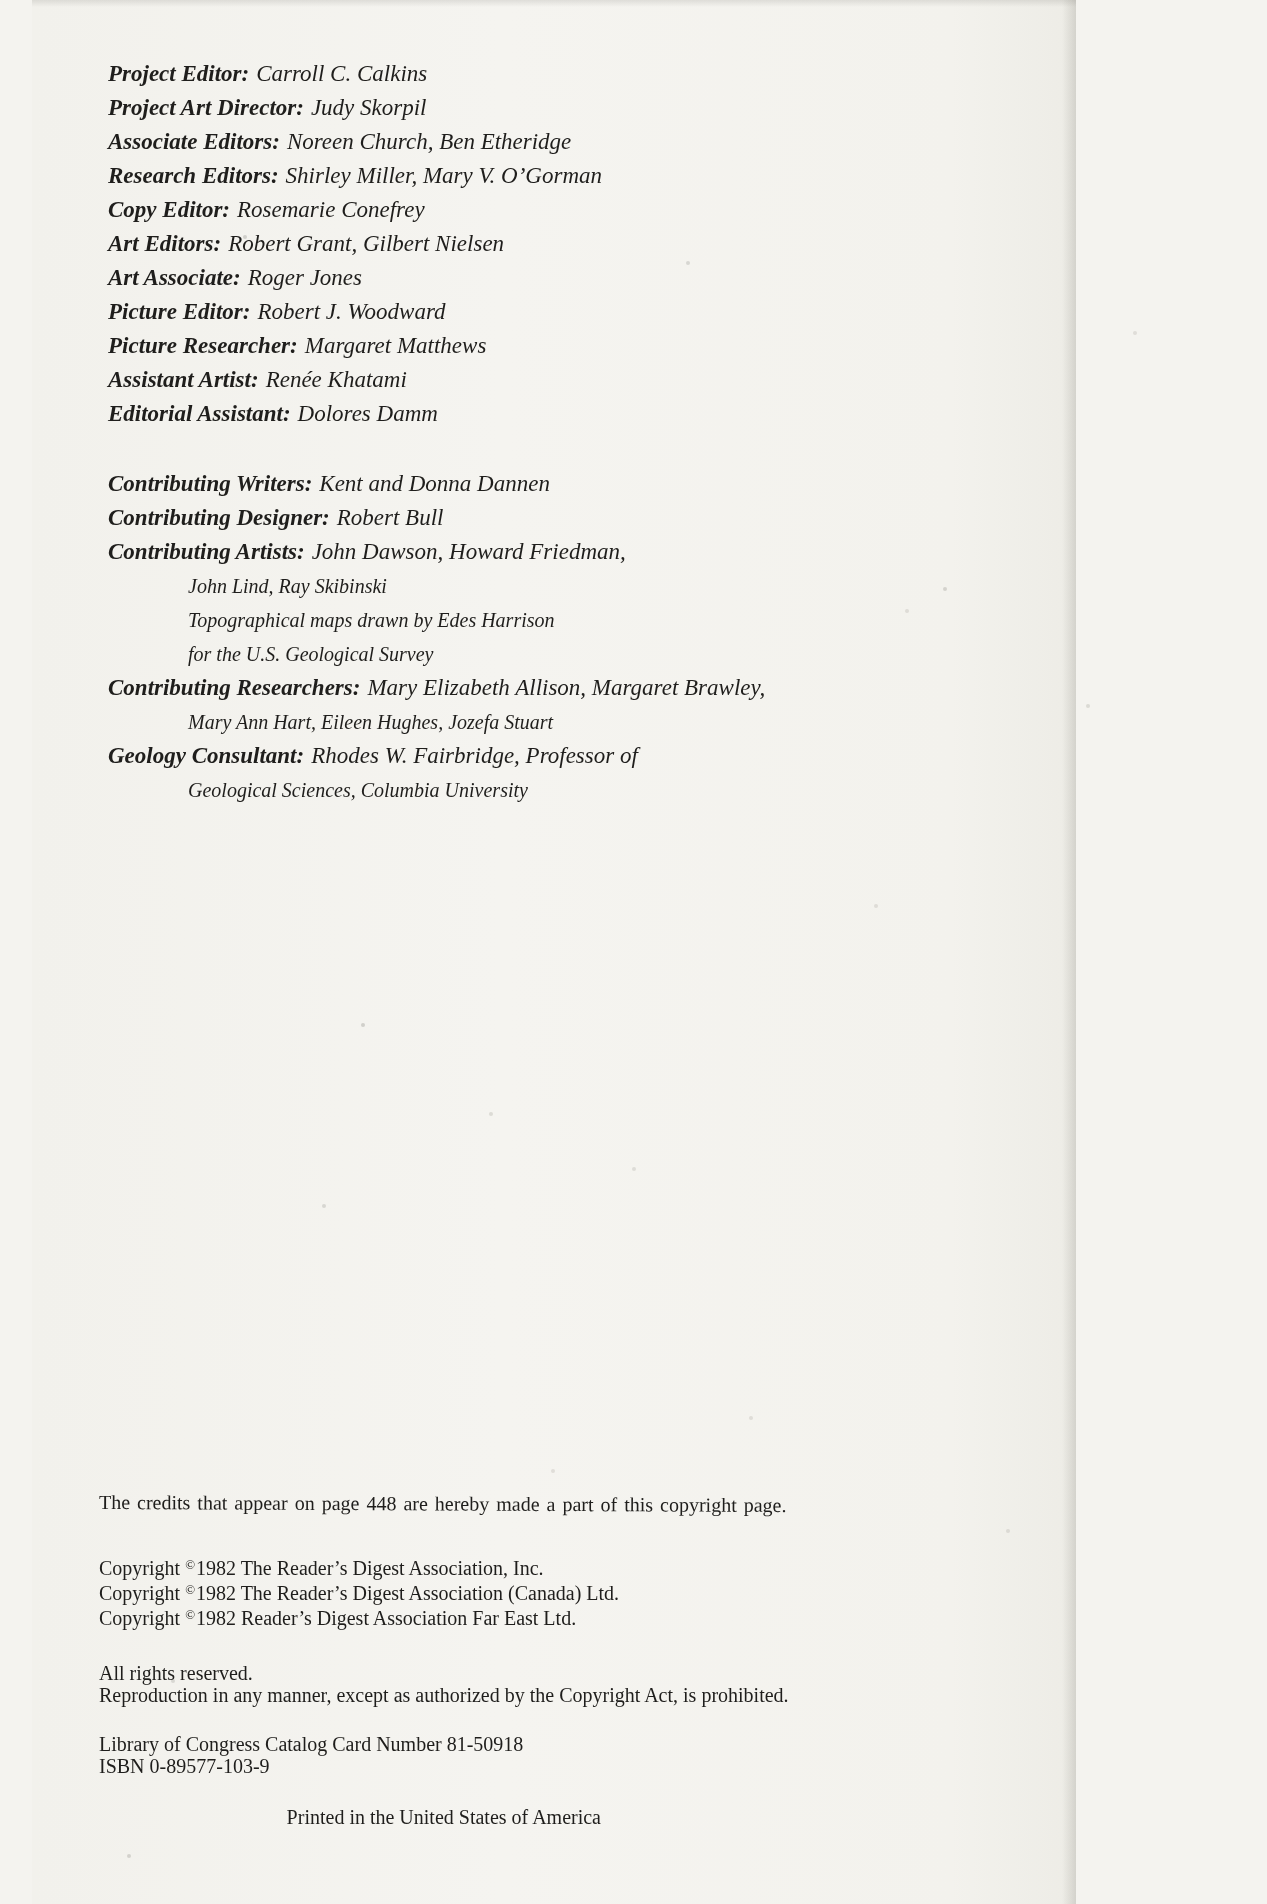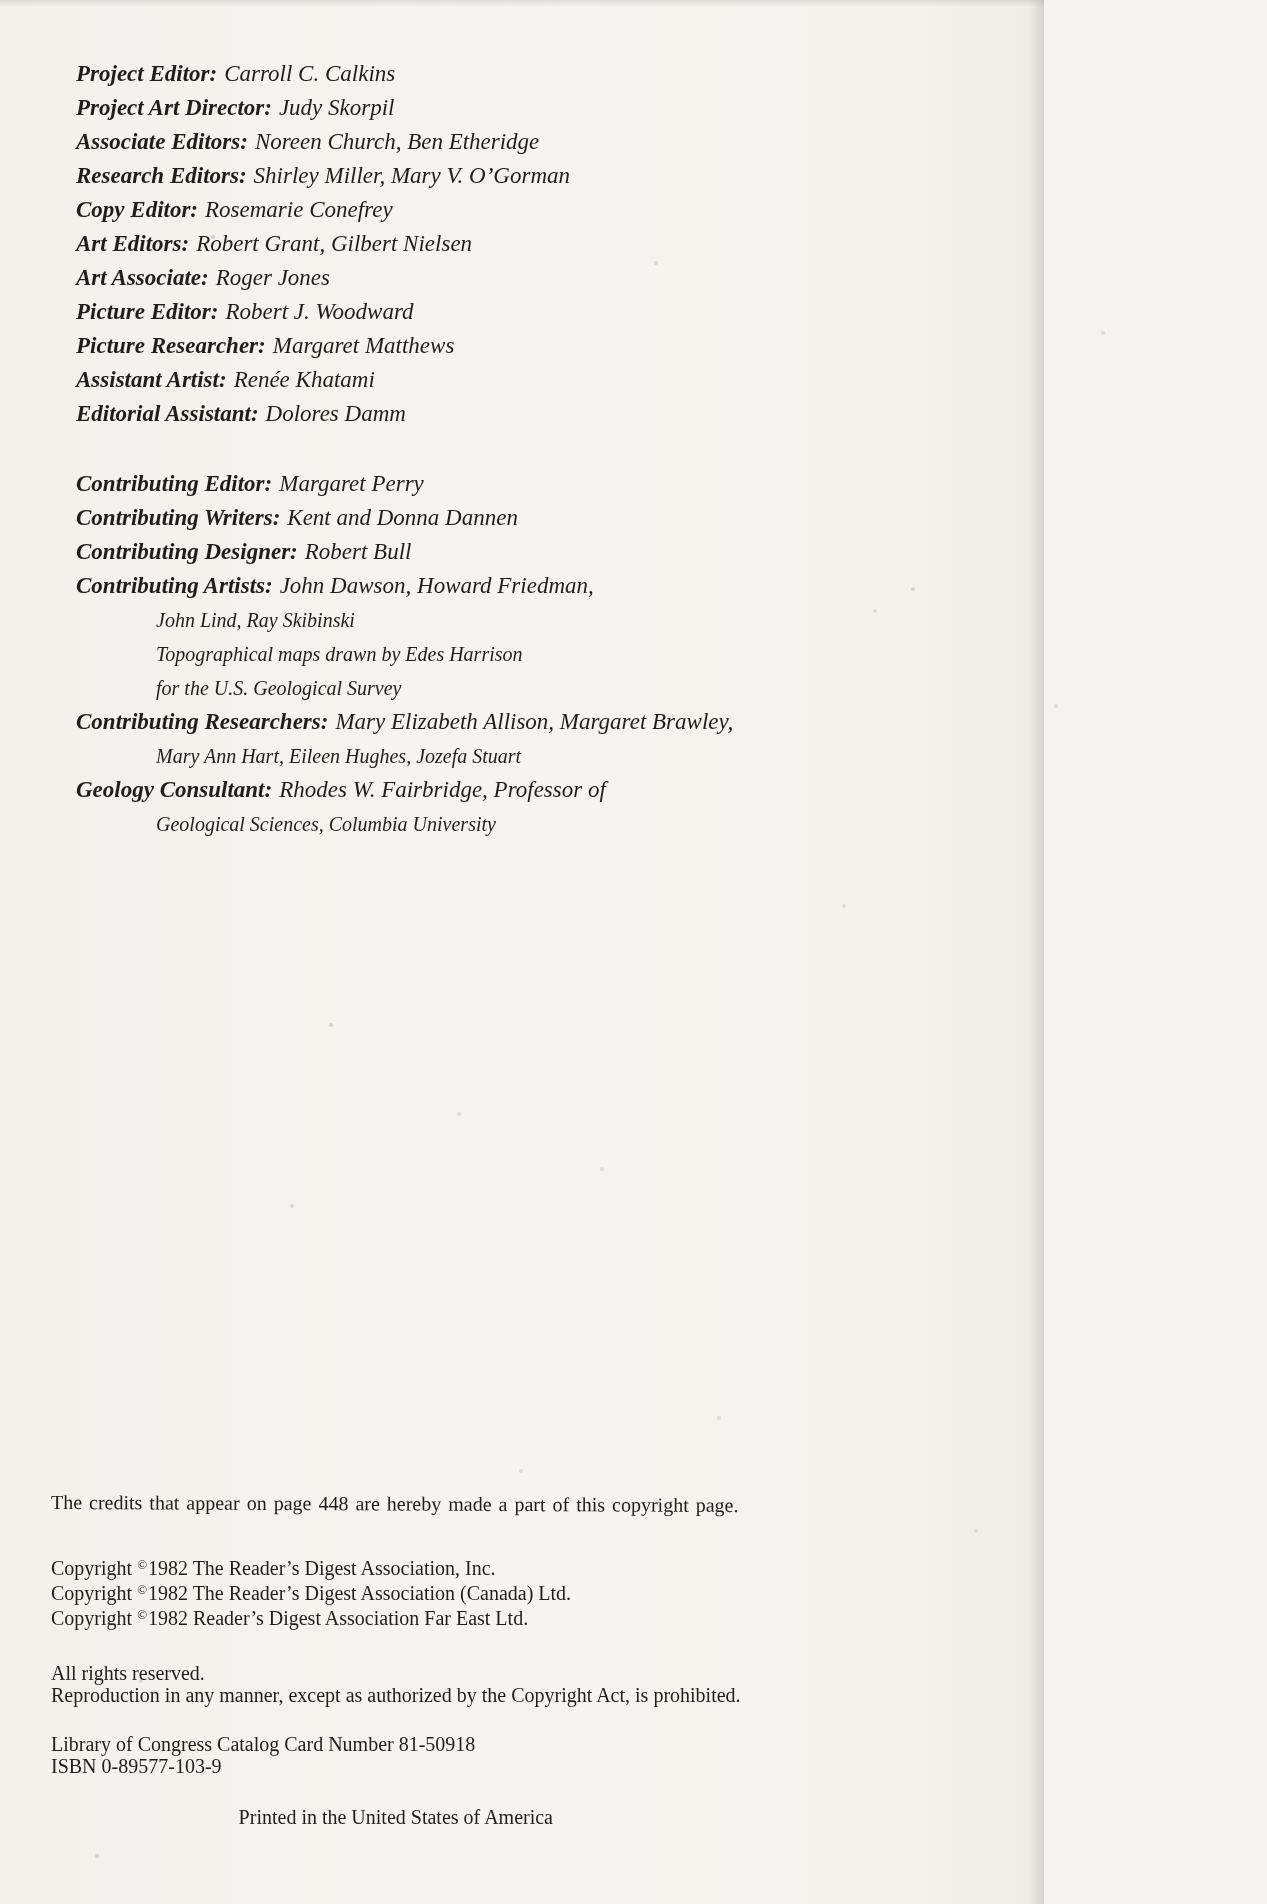--- a/index.html
+++ b/index.html
@@ -7,20 +7,21 @@
     width: 1267px; height: 1904px;
     background: #f4f3ef;
     font-family: "Liberation Serif", serif;
     color: #1f1e1c;
     overflow: hidden;
   }
   .page {
     position: relative;
     width: 1044px; height: 1904px;
     background: linear-gradient(90deg, #f2f1ec 0%, #f5f4f0 45%, #f3f2ed 88%, #edece6 100%);
+    margin-left: 32px;
   }
   .scan-edge-top {
     position: absolute; left: 0; top: 0; width: 100%; height: 7px;
     background: linear-gradient(180deg, rgba(120,118,112,0.18), rgba(120,118,112,0));
   }
   .scan-edge-right {
     position: absolute; right: 0; top: 0; width: 14px; height: 100%;
     background: linear-gradient(270deg, rgba(110,108,100,0.20), rgba(110,108,100,0));
   }
   .scan-noise {
@@ -53,21 +54,21 @@
   }
   .credit-label { font-weight: bold; margin-right: 7px; }
   .credit-cont {
     font-size: 20px; line-height: 34px;
     font-style: italic; white-space: nowrap;
     padding-left: 80px;
   }
   .credit-group.contributing { margin-top: 36px; }
 
   
-  .legal { position: absolute; left: 51px; top: 1489px; font-size: 20px; }
+  .legal { position: absolute; left: 67px; top: 1489px; font-size: 20px; }
   .legal p { margin: 0; white-space: nowrap; }
   .legal-note { line-height: 26px; transform: rotate(0.25deg); transform-origin: left center; word-spacing: 2px; }
   .copyright-block { margin-top: 39px; }
   .copyright-block p { line-height: 22px; }
   .copyright-block sup { font-size: 13px; vertical-align: 6px; margin-right: 1px; }
   .repro-block { margin-top: 33px; }
   .repro-block p { line-height: 22px; }
   .catalog-block { margin-top: 27px; }
   .catalog-block p { line-height: 22px; }
   .printed-line { margin-top: 29px !important; line-height: 22px; text-align: center; }
@@ -88,21 +89,20 @@
         <div class="credit-line"><span class="credit-label">Research Editors:</span><span class="credit-value">Shirley Miller, Mary V. O’Gorman</span></div>
         <div class="credit-line"><span class="credit-label">Copy Editor:</span><span class="credit-value">Rosemarie Conefrey</span></div>
         <div class="credit-line"><span class="credit-label">Art Editors:</span><span class="credit-value">Robert Grant, Gilbert Nielsen</span></div>
         <div class="credit-line"><span class="credit-label">Art Associate:</span><span class="credit-value">Roger Jones</span></div>
         <div class="credit-line"><span class="credit-label">Picture Editor:</span><span class="credit-value">Robert J. Woodward</span></div>
         <div class="credit-line"><span class="credit-label">Picture Researcher:</span><span class="credit-value">Margaret Matthews</span></div>
         <div class="credit-line"><span class="credit-label">Assistant Artist:</span><span class="credit-value">Renée Khatami</span></div>
         <div class="credit-line"><span class="credit-label">Editorial Assistant:</span><span class="credit-value">Dolores Damm</span></div>
       </div>
     <div class="credit-group contributing">
-        <div class="credit-line"><span class="credit-label">Contributing Editor:</span><span class="credit-value">Margaret Perry</span></div>
         <div class="credit-line"><span class="credit-label">Contributing Writers:</span><span class="credit-value">Kent and Donna Dannen</span></div>
         <div class="credit-line"><span class="credit-label">Contributing Designer:</span><span class="credit-value">Robert Bull</span></div>
         <div class="credit-line"><span class="credit-label">Contributing Artists:</span><span class="credit-value">John Dawson, Howard Friedman,</span></div>
         <div class="credit-cont">John Lind, Ray Skibinski</div>
         <div class="credit-cont">Topographical maps drawn by Edes Harrison</div>
         <div class="credit-cont">for the U.S. Geological Survey</div>
         <div class="credit-line"><span class="credit-label">Contributing Researchers:</span><span class="credit-value">Mary Elizabeth Allison, Margaret Brawley,</span></div>
         <div class="credit-cont">Mary Ann Hart, Eileen Hughes, Jozefa Stuart</div>
         <div class="credit-line"><span class="credit-label">Geology Consultant:</span><span class="credit-value">Rhodes W. Fairbridge, Professor of</span></div>
         <div class="credit-cont">Geological Sciences, Columbia University</div>

